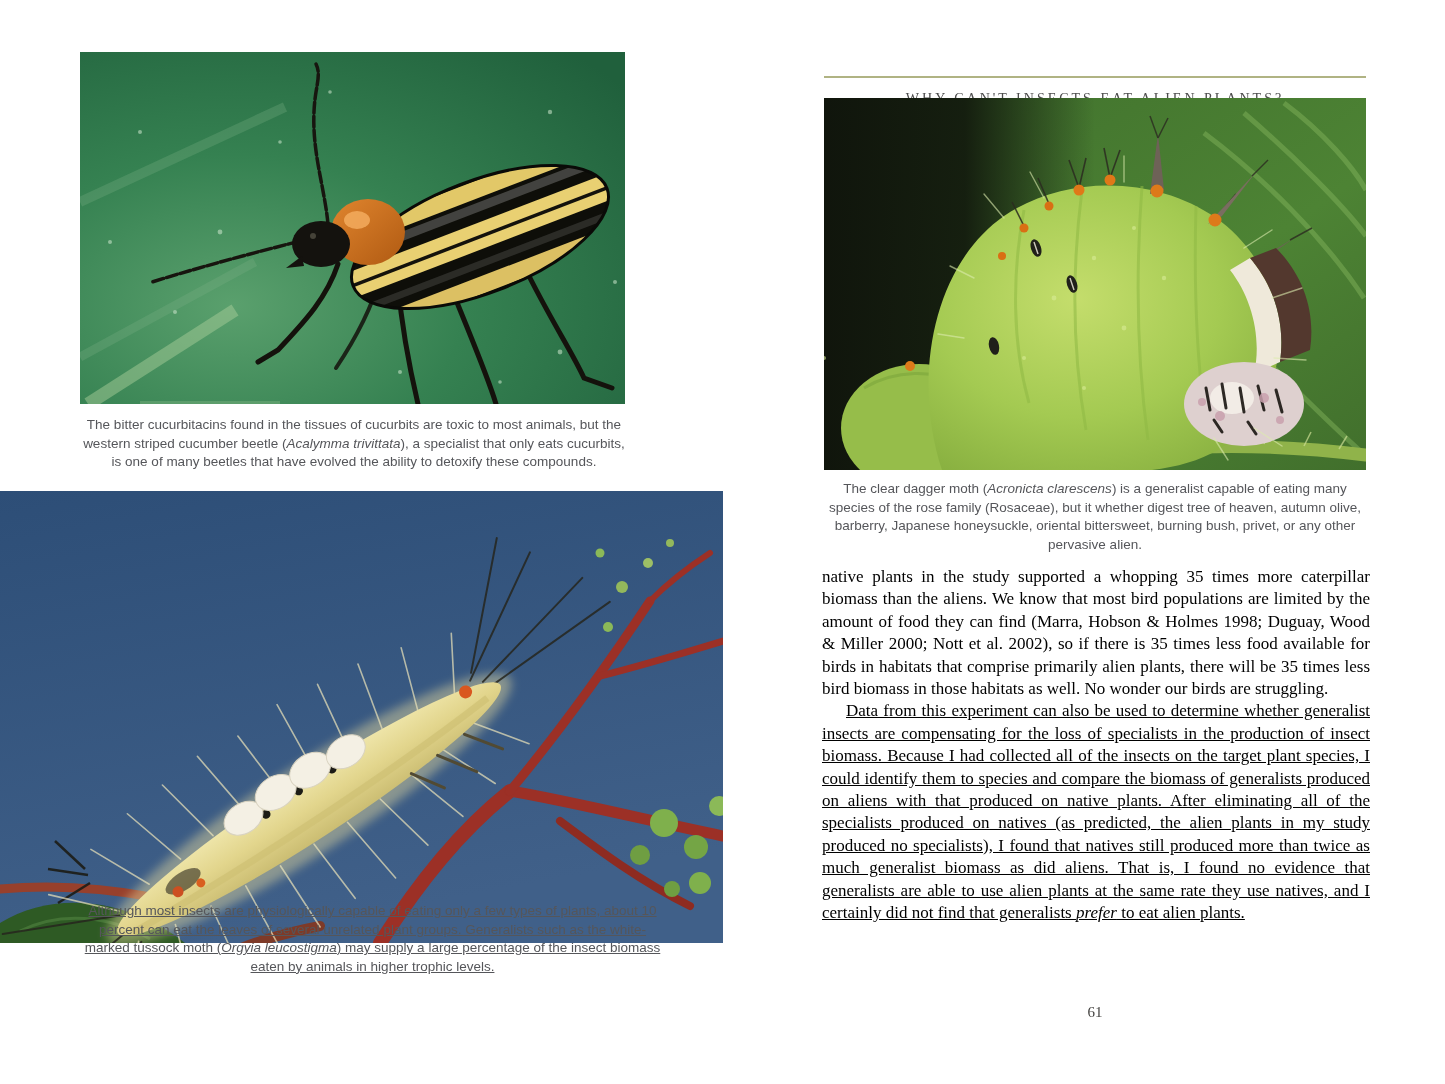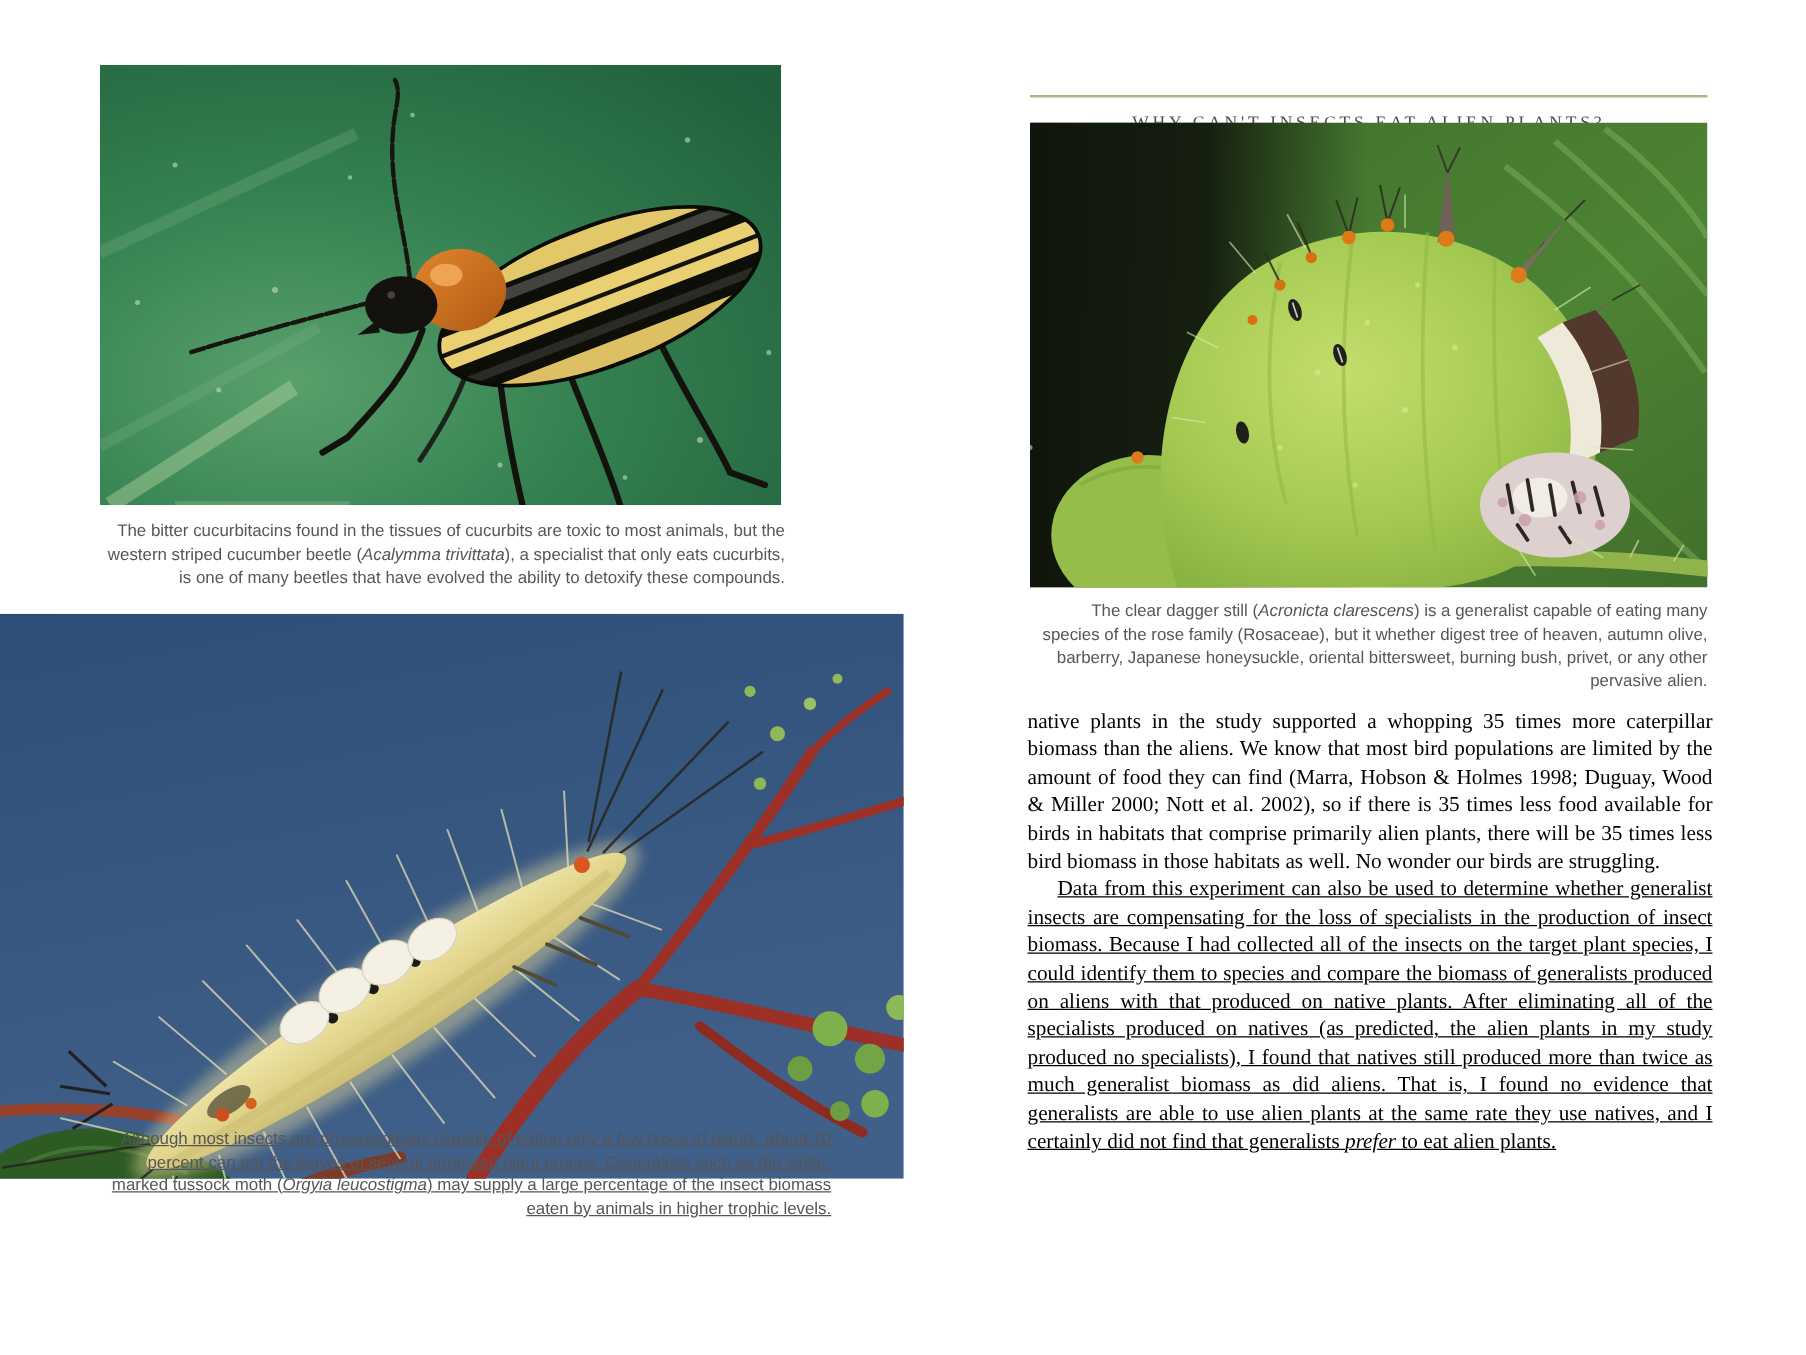--- a/index.html
+++ b/index.html
@@ -1,21 +1,21 @@
 <!DOCTYPE html>
 <html><head>
 <meta charset="utf-8">
 <style>
   html,body{margin:0;padding:0;background:#ffffff;}
   .spread{position:relative;width:1445px;height:1084px;background:#ffffff;overflow:hidden;
           font-family:"Liberation Sans",sans-serif;}
   .photo{position:absolute;display:block;}
   .photo svg{display:block;width:100%;height:100%;}
   .caption{position:absolute;font-family:"Liberation Sans",sans-serif;font-size:13.5px;
-           line-height:1.38;color:#55565a;text-align:right;letter-spacing:0;}
+           line-height:1.38;color:#55565a;text-align:center;letter-spacing:0;}
   .caption i{font-style:italic;}
   .runhead{position:absolute;left:824px;top:52px;width:542px;text-align:center;
            font-family:"Liberation Serif",serif;font-size:14px;letter-spacing:3px;
            color:#4d4d4d;white-space:nowrap;margin-top:39px;}
   .rule{position:absolute;left:824px;top:76px;width:542px;height:2px;background:#b0b383;}
   .bodytext{position:absolute;left:822px;top:566px;width:548px;
             font-family:"Liberation Serif",serif;font-size:17px;line-height:22.4px;
             color:#000000;text-align:justify;}
   .bodytext p{margin:0;}
   .bodytext p.indented{text-indent:24px;text-decoration:underline;}
@@ -358,22 +358,23 @@
           <path d="M450,260 L482,262"></path>
         <path d="M430,330 L458,348"></path>
           <path d="M150,180 L126,168"></path>
           <path d="M140,240 L114,236"></path>
         <path d="M390,340 L404,362"></path>
       </g>
     </svg>
   </div>
 
   <div class="caption" style="left:824px;top:480px;width:542px;">
-    <span>The clear dagger still (</span><i>Acronicta clarescens</i><span>) is a generalist capable of eating many species of the rose family (Rosaceae), but it whether digest tree of heaven, autumn olive, barberry, Japanese honeysuckle, oriental bittersweet, burning bush, privet, or any other pervasive alien.</span>
+    <span>The clear dagger moth (</span><i>Acronicta clarescens</i><span>) is a generalist capable of eating many species of the rose family (Rosaceae), but it whether digest tree of heaven, autumn olive, barberry, Japanese honeysuckle, oriental bittersweet, burning bush, privet, or any other pervasive alien.</span>
   </div>
 
   <div class="bodytext">
     <p>native plants in the study supported a whopping 35 times more caterpillar biomass than the aliens. We know that most bird populations are limited by the amount of food they can find (Marra, Hobson &amp; Holmes 1998; Duguay, Wood &amp; Miller 2000; Nott et al. 2002), so if there is 35 times less food available for birds in habitats that comprise primarily alien plants, there will be 35 times less bird biomass in those habitats as well. No wonder our birds are struggling.</p>
     <p class="indented"><span>Data from this experiment can also be used to determine whether generalist insects are compensating for the loss of specialists in the production of insect biomass. Because I had collected all of the insects on the target plant species, I could identify them to species and compare the biomass of generalists produced on aliens with that produced on native plants. After eliminating all of the specialists produced on natives (as predicted, the alien plants in my study produced no specialists), I found that natives still produced more than twice as much generalist biomass as did aliens. That is, I found no evidence that generalists are able to use alien plants at the same rate they use natives, and I certainly did not find that generalists </span><i>prefer</i><span> to eat alien plants.</span></p>
   </div>
 
+  <div class="pagenum">61</div>
 
 </div>
 
 </body></html>

